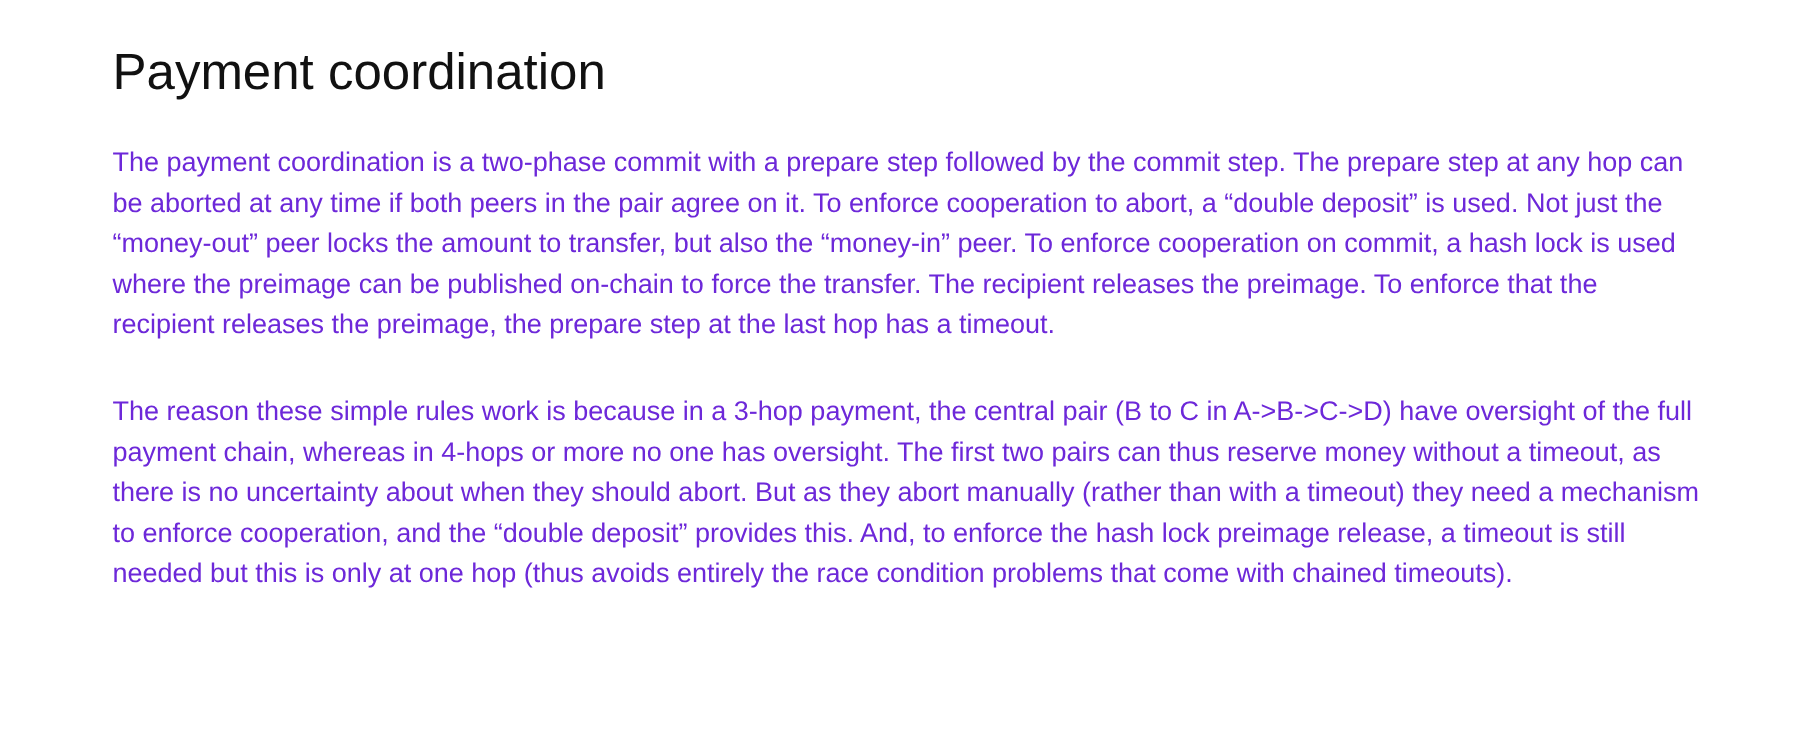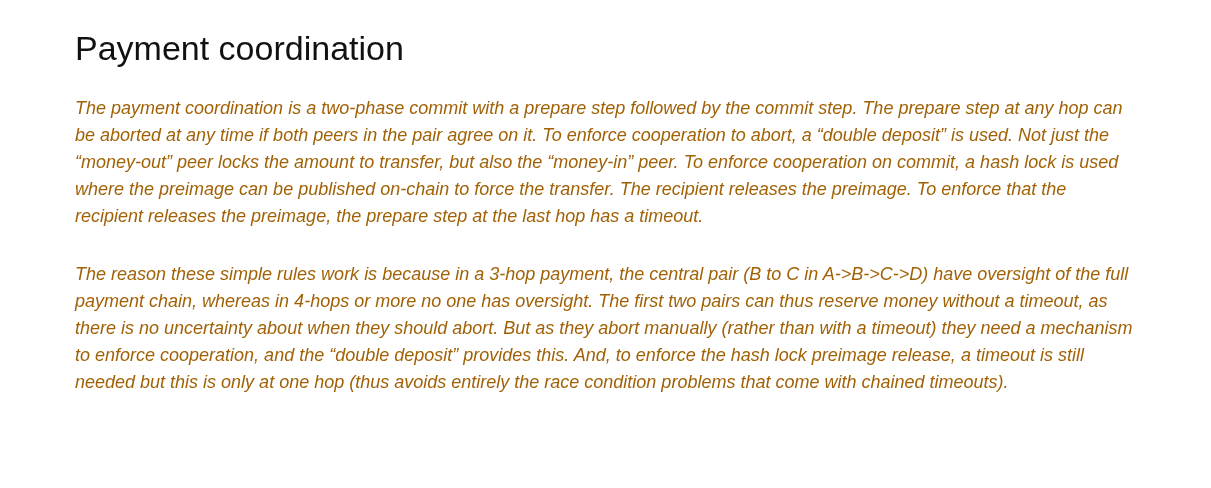--- a/index.html
+++ b/index.html
@@ -28,22 +28,21 @@
     line-height: 1.2;
     color: #111111;
     letter-spacing: 0;
   }
   .doc-paragraph {
     margin: 0 0 31px 0;
     max-width: 1062px;
     font-size: 18px;
     line-height: 27px;
     font-weight: 400;
-    color: #a16207;
-    font-style: italic;
+    color: #6d28d9;
   }
 </style>
 </head>
 <body>
 
 <div class="page">
   <h1 class="doc-title">Payment coordination</h1>
   <p class="doc-paragraph">The payment coordination is a two-phase commit with a prepare step followed by the commit step. The prepare step at any hop can be aborted at any time if both peers in the pair agree on it. To enforce cooperation to abort, a “double deposit” is used. Not just the “money-out” peer locks the amount to transfer, but also the “money-in” peer. To enforce cooperation on commit, a hash lock is used where the preimage can be published on-chain to force the transfer. The recipient releases the preimage. To enforce that the recipient releases the preimage, the prepare step at the last hop has a timeout.</p>
   <p class="doc-paragraph">The reason these simple rules work is because in a 3-hop payment, the central pair (B to C in A-&gt;B-&gt;C-&gt;D) have oversight of the full payment chain, whereas in 4-hops or more no one has oversight. The first two pairs can thus reserve money without a timeout, as there is no uncertainty about when they should abort. But as they abort manually (rather than with a timeout) they need a mechanism to enforce cooperation, and the “double deposit” provides this. And, to enforce the hash lock preimage release, a timeout is still needed but this is only at one hop (thus avoids entirely the race condition problems that come with chained timeouts).</p>
 </div>

